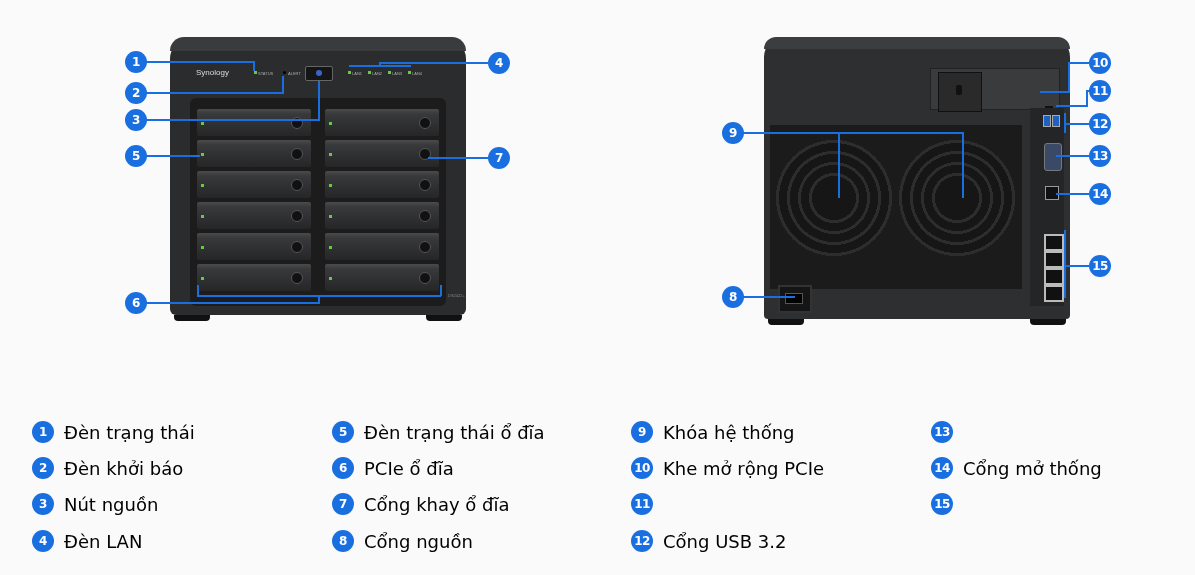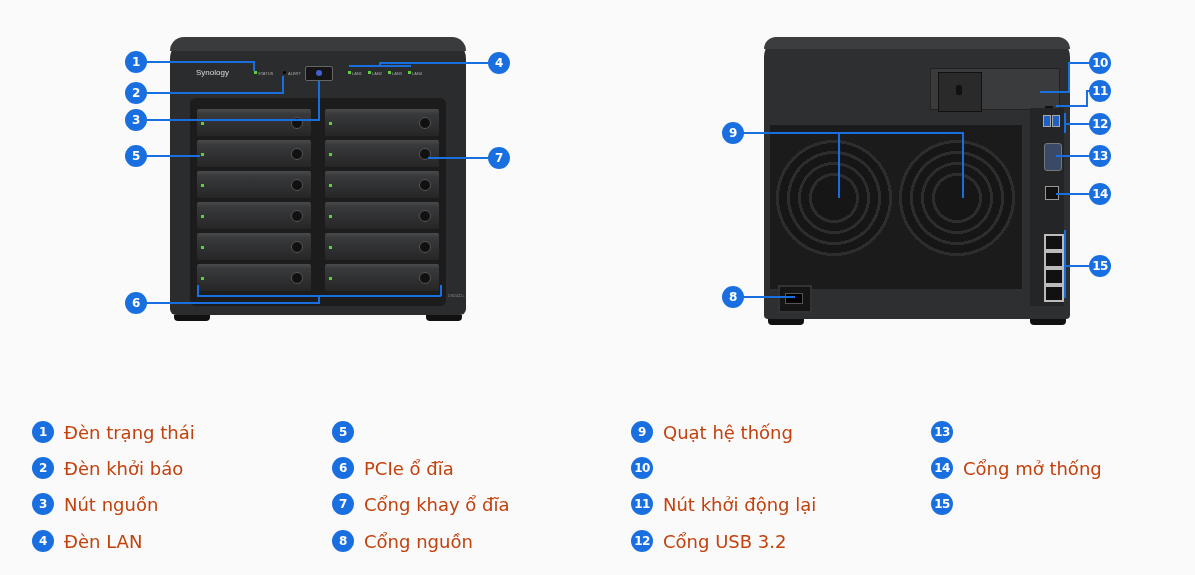--- a/index.html
+++ b/index.html
@@ -30,21 +30,21 @@
   .io-strip { left:1030px; top:108px; width:34px; height:198px; background:#242526; }
   .usb { position:absolute; width:6px; height:10px; background:#2060c0; border:1px solid #aaa; }
   .vga { left:1044px; top:143px; width:16px; height:26px; background:#3a4a66; border:1px solid #777; border-radius:3px; }
   .exp { left:1045px; top:186px; width:12px; height:12px; background:#111; border:1px solid #999; }
   .rj { position:absolute; left:1044px; width:16px; height:13px; background:#111; border:2px solid #bbb; }
   .psu { left:778px; top:285px; width:30px; height:24px; background:#151515; border:2px solid #333; }
   .psu:after { content:""; position:absolute; left:5px; top:6px; width:16px; height:9px; background:#000; border:1px solid #555; }
   
   .legend-item { position:absolute; height:24px; display:flex; align-items:center; }
   .legend-item .badge { position:relative; margin-right:10px; }
-  .legend-item .label { font-family:"DejaVu Sans", sans-serif; font-size:18px; color:#c2410c; letter-spacing:0px; }
+  .legend-item .label { font-family:"DejaVu Sans", sans-serif; font-size:18px; color:#000000; letter-spacing:0px; }
 </style>
 </head>
 <body>
 
 <div class="abs front">
   <div class="foot" style="left:4px;"></div>
   <div class="foot" style="right:4px;"></div>
 </div>
 <div class="abs front-top"></div>
 <div class="abs logo">Synology</div>
@@ -214,44 +214,45 @@
       <span class="badge">3</span>
       <span class="label">Nút nguồn</span>
     </div>
   <div class="legend-item" style="left:32px;top:529px;">
       <span class="badge">4</span>
       <span class="label">Đèn LAN</span>
     </div>
 
   <div class="legend-item" style="left:332px;top:420px;">
       <span class="badge">5</span>
+      <span class="label">Đèn trạng thái ổ đĩa</span>
     </div>
   <div class="legend-item" style="left:332px;top:456px;">
       <span class="badge">6</span>
       <span class="label">PCIe ổ đĩa</span>
     </div>
   <div class="legend-item" style="left:332px;top:492px;">
       <span class="badge">7</span>
       <span class="label">Cổng khay ổ đĩa</span>
     </div>
   <div class="legend-item" style="left:332px;top:529px;">
       <span class="badge">8</span>
       <span class="label">Cổng nguồn</span>
     </div>
 
   <div class="legend-item" style="left:631px;top:420px;">
       <span class="badge">9</span>
-      <span class="label">Quạt hệ thống</span>
+      <span class="label">Khóa hệ thống</span>
     </div>
   <div class="legend-item" style="left:631px;top:456px;">
       <span class="badge">10</span>
+      <span class="label">Khe mở rộng PCIe</span>
     </div>
   <div class="legend-item" style="left:631px;top:492px;">
       <span class="badge">11</span>
-      <span class="label">Nút khởi động lại</span>
     </div>
   <div class="legend-item" style="left:631px;top:529px;">
       <span class="badge">12</span>
       <span class="label">Cổng USB 3.2</span>
     </div>
 
   <div class="legend-item" style="left:931px;top:420px;">
       <span class="badge">13</span>
     </div>
   <div class="legend-item" style="left:931px;top:456px;">

